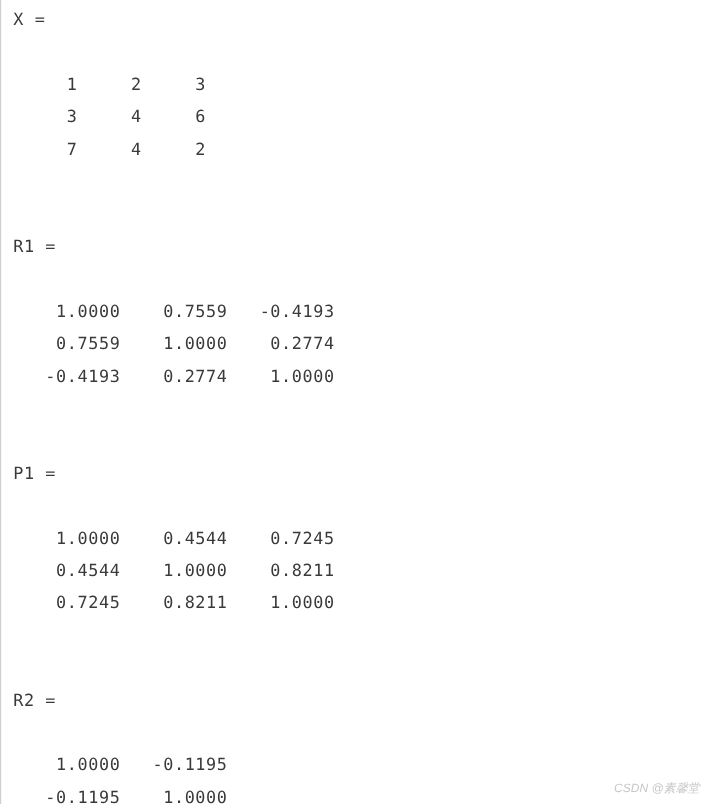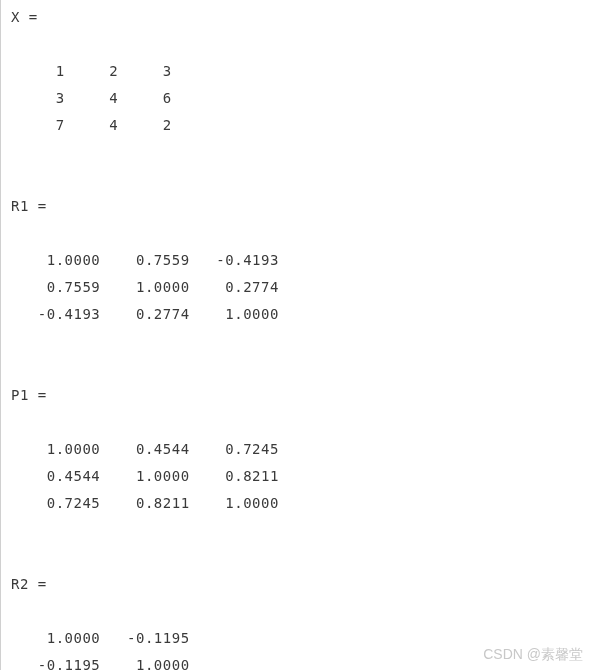--- a/index.html
+++ b/index.html
@@ -23,22 +23,23 @@
       font-family: "SimSun", "NSimSun", monospace;
       white-space: pre;
       line-height: 27px;
       letter-spacing: 0.5px;
     }
     .watermark {
       position: absolute;
       bottom: 6px;
       right: 12px;
       color: #c8c8c8;
-      font-size: 14px;
+      font-size: 10px;
       font-family: "Microsoft YaHei", sans-serif;
+      font-style: italic;
     }
   </style>
 </head>
 <body>
 
 <pre>X =
 
      1     2     3
      3     4     6
      7     4     2

